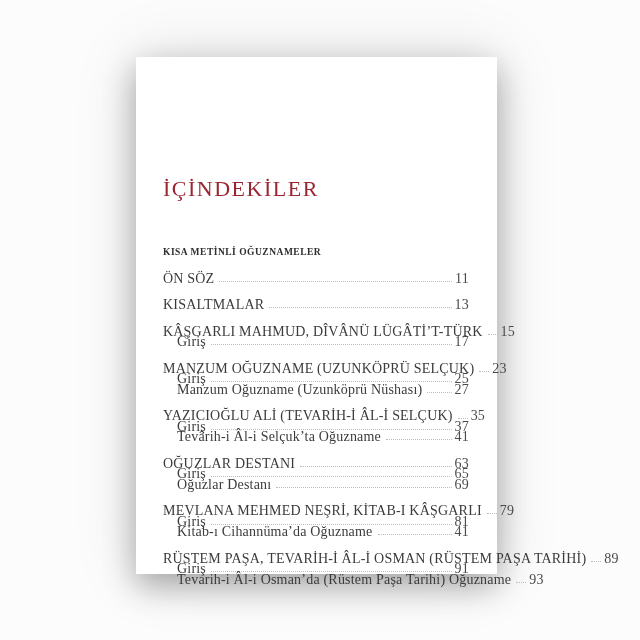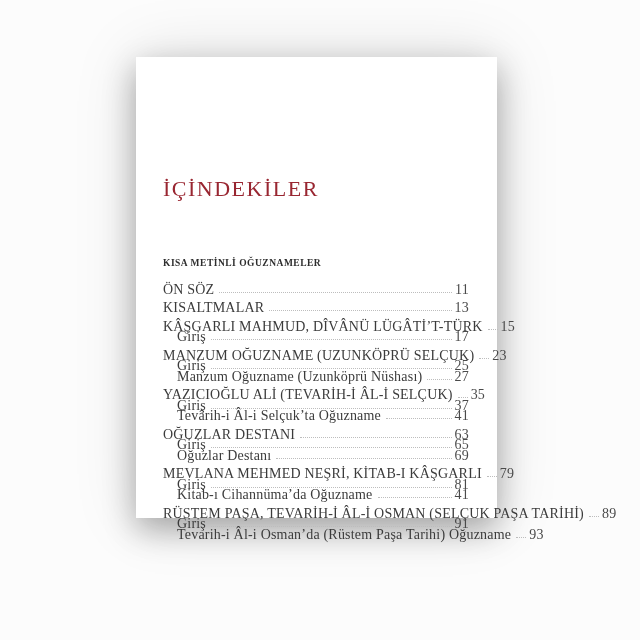--- a/index.html
+++ b/index.html
@@ -11,40 +11,40 @@
   }
   html,body{margin:0;padding:0;}
   body{
     width:640px;height:640px;overflow:hidden;
     background:var(--backdrop);
     font-family:"Liberation Serif", serif;
     position:relative;
   }
   .backdrop{position:absolute;inset:0;}
   .page{
-    position:absolute;left:136px;top:57px;width:361px;height:461px;
+    position:absolute;left:136px;top:57px;width:361px;height:517px;
     background:var(--page-bg);
     box-shadow:0 12px 30px rgba(0,0,0,0.30), 0 0 60px rgba(0,0,0,0.13);
     box-sizing:border-box;
     padding:0 28px 0 27px;
   }
   .title{
     margin:118px 0 0 0;
     font-size:22px;line-height:1.25;font-weight:400;
     letter-spacing:1.5px;
     color:var(--title-red);
   }
   .section-header{
-    margin-top:55px;
+    margin-top:44px;
     font-size:9.5px;line-height:10px;font-weight:700;
     letter-spacing:0.5px;
     color:#2e2e2e;
   }
   .toc{margin-top:17px;}
-  .toc-group + .toc-group{margin-top:8px;}
+  .toc-group + .toc-group{margin-top:16px;}
   .toc-row{
     display:flex;align-items:flex-end;
     height:10.5px;
     font-size:14px;line-height:10.5px;
     color:var(--text);
     letter-spacing:0.2px;
     white-space:nowrap;
   }
   .toc-row.sub{padding-left:14px;}
   .toc-row .it{}
@@ -154,21 +154,21 @@
     <span class="pagenum">81</span>
   </div>
           <div class="toc-row sub">
     <span class="entry-text"><span class="it">Kitab-ı Cihannüma’da Oğuzname</span></span>
     <span class="leader"></span>
     <span class="pagenum">41</span>
   </div>
         </div>
         <div class="toc-group">
           <div class="toc-row main">
-    <span class="entry-text"><span>RÜSTEM PAŞA, </span><span class="it">TEVARİH-İ ÂL-İ OSMAN (SELÇUK PAŞA TARİHİ)</span></span>
+    <span class="entry-text"><span>RÜSTEM PAŞA, </span><span class="it">TEVARİH-İ ÂL-İ OSMAN (RÜSTEM PAŞA TARİHİ)</span></span>
     <span class="leader"></span>
     <span class="pagenum">89</span>
   </div>
           <div class="toc-row sub">
     <span class="entry-text"><span>Giriş</span></span>
     <span class="leader"></span>
     <span class="pagenum">91</span>
   </div>
           <div class="toc-row sub">
     <span class="entry-text"><span class="it">Tevarih-i Âl-i Osman’da (Rüstem Paşa Tarihi) Oğuzname</span></span>

